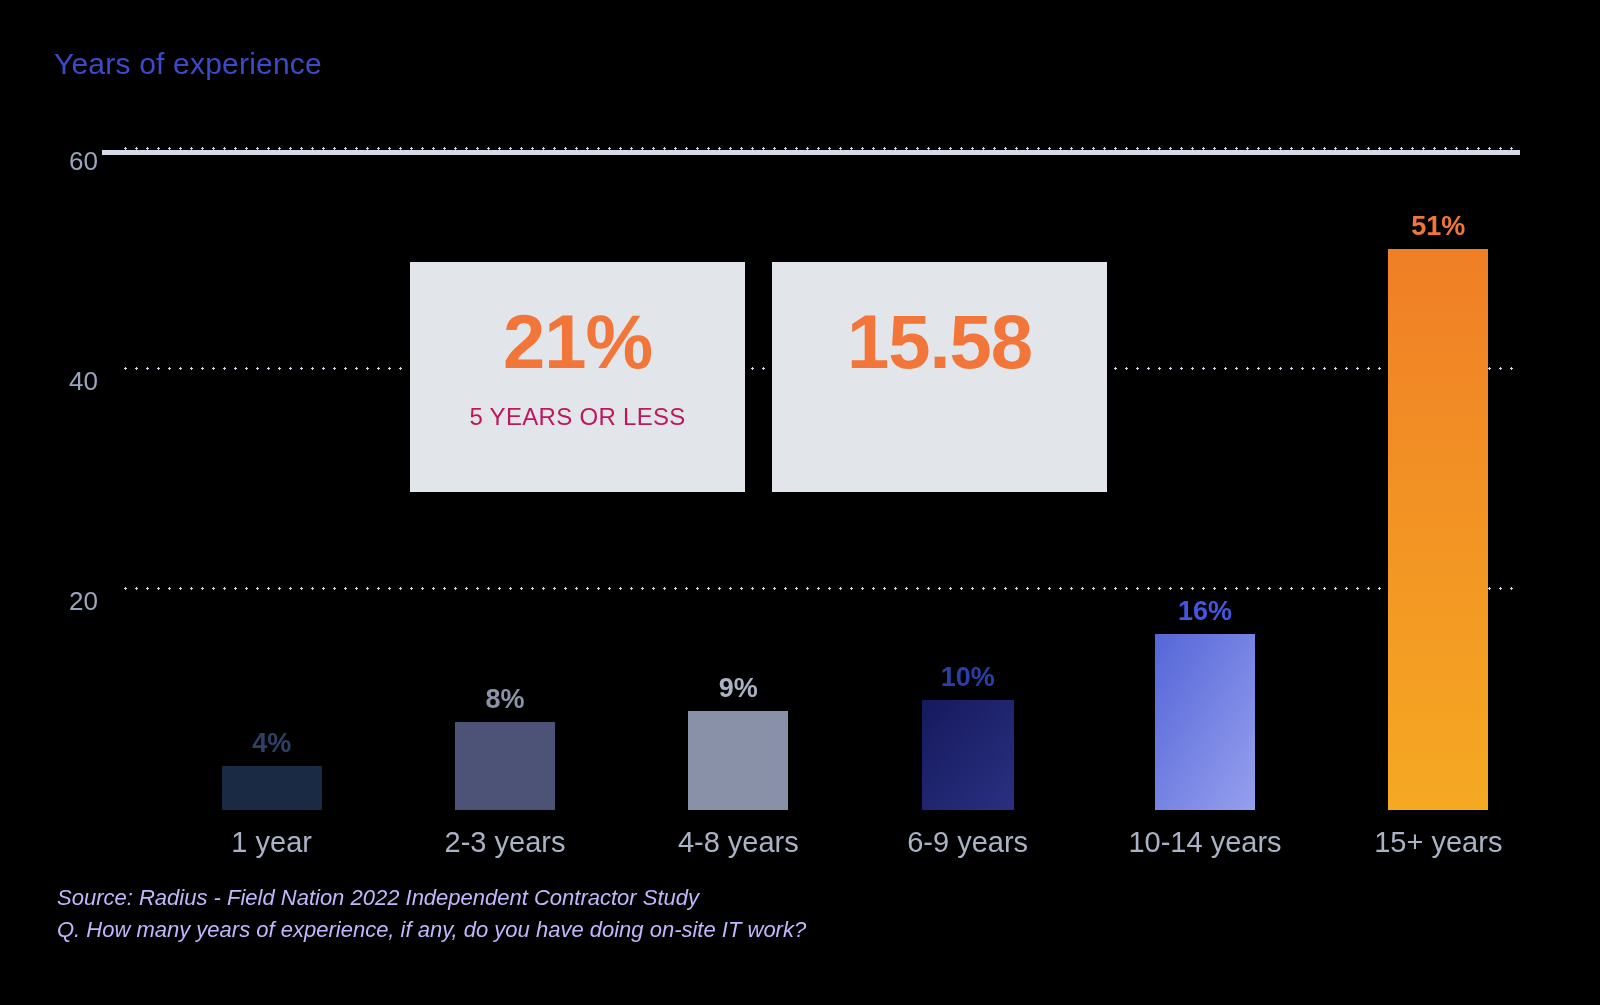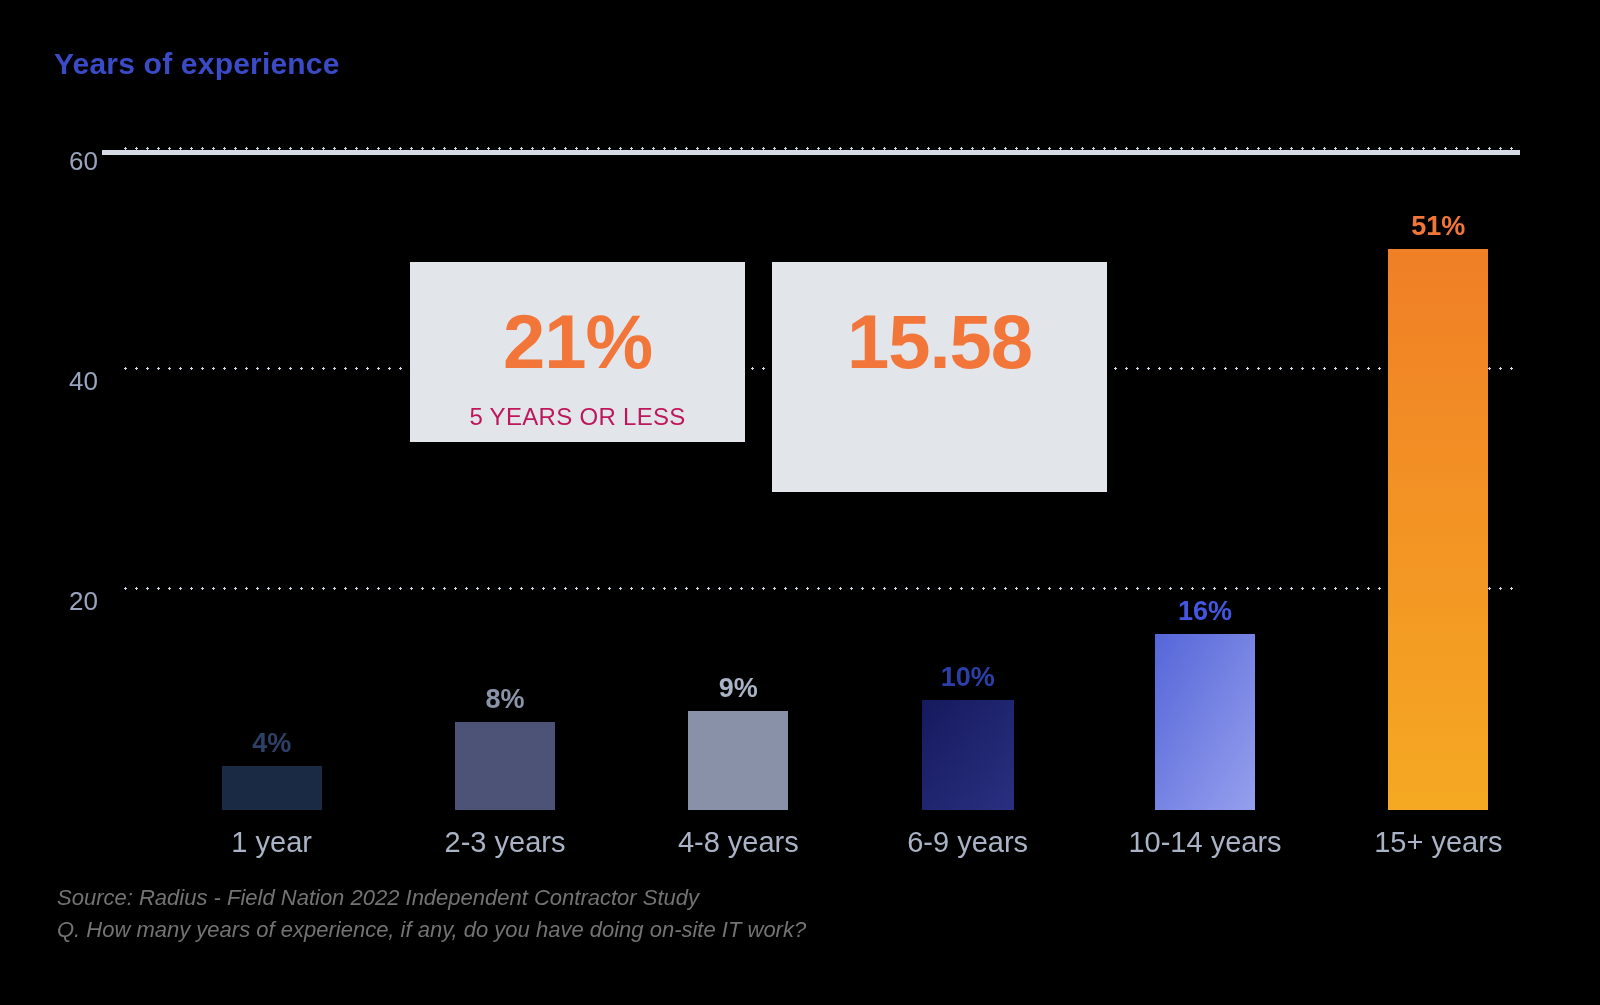--- a/index.html
+++ b/index.html
@@ -15,21 +15,21 @@
     overflow: hidden;
     font-family: "Liberation Sans", sans-serif;
   }
 
   
   #chart-title {
     position: absolute;
     left: 54px;
     top: 47px;
     font-size: 30px;
-    font-weight: bold;
+    font-weight: normal;
     letter-spacing: 0.2px;
     color: #3b4bc8;
     white-space: nowrap;
   }
 
   
   #plot-area {
     position: absolute;
     left: 120px;
     top: 150px;
@@ -122,21 +122,21 @@
     white-space: pre-line;
   }
 
   
   #footer {
     position: absolute;
     left: 57px;
     top: 882px;
     font-size: 22px;
     font-style: italic;
-    color: #737373;
+    color: #c4b5fd;
     line-height: 1.45;
   }
   #footer div { white-space: nowrap; }
 </style>
 </head>
 <body>
 
 <div id="page">
 
   <div id="chart-title">Years of experience</div>
@@ -178,21 +178,21 @@
           <div class="bar-cat">10-14 years</div>
         </div>
         <div class="bar" style="left: 1268.33px; width: 100px; height: 561px; background: linear-gradient(rgb(240, 127, 38), rgb(245, 169, 34));">
           <div class="bar-value" style="color: rgb(242, 118, 58);">51%</div>
           <div class="bar-cat">15+ years</div>
         </div>
       </div>
   </div>
 
   <div id="stat-cards">
-      <div class="stat-card" style="left: 410px; top: 262px; width: 335px; height: 180px;">
+      <div class="stat-card" style="left: 410px; top: 262px; width: 335px; height: 230px;">
         <div class="stat-value">21%</div>
         <div class="stat-label">5 YEARS OR LESS</div>
       </div>
       <div class="stat-card" style="left: 772px; top: 262px; width: 335px; height: 230px;">
         <div class="stat-value">15.58</div>
       </div>
     </div>
 
   <div id="footer">
     <div>Source: Radius - Field Nation 2022 Independent Contractor Study</div>

